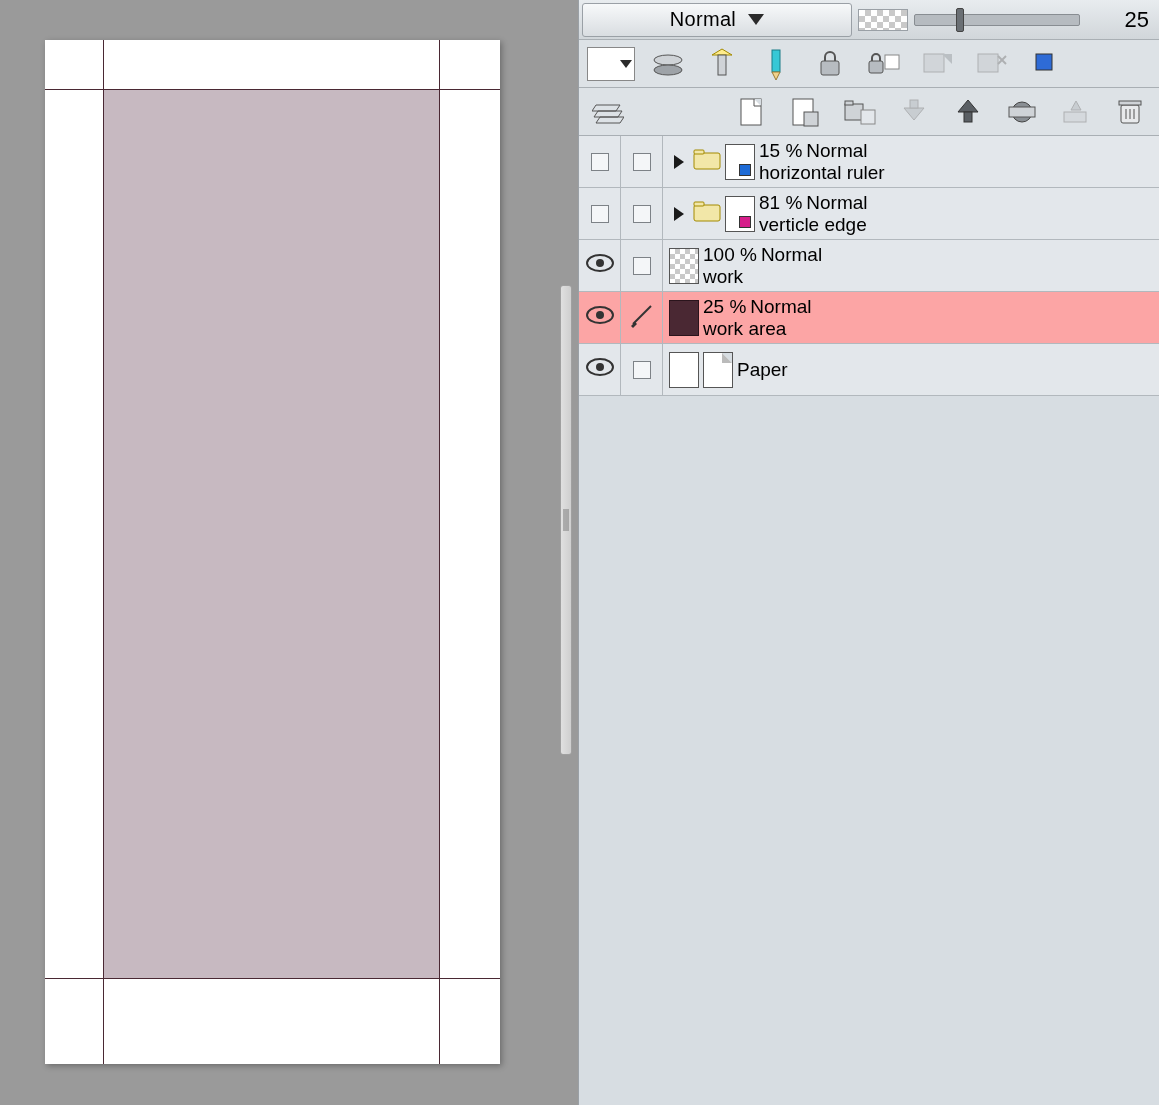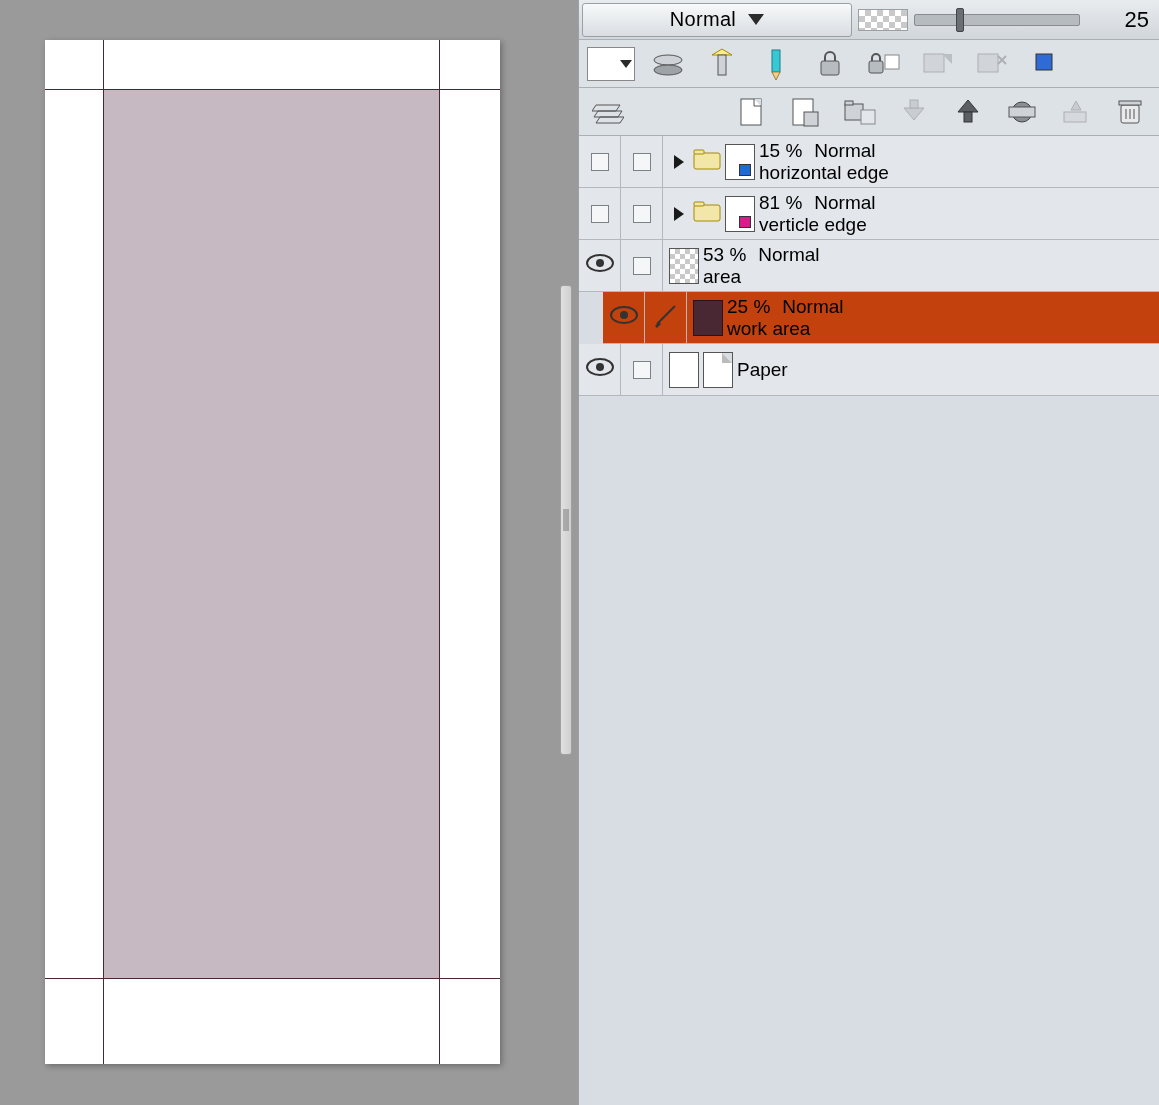--- a/index.html
+++ b/index.html
@@ -86,21 +86,21 @@
   }
   .swatch-btn .mini-tri { width:0;height:0;border-left:6px solid transparent;border-right:6px solid transparent;border-top:8px solid #2b2b2b; }
   .spacer { flex: 1; }
 
   
   .layers { flex: 1; overflow: auto; background: #d7dde2; }
   .layer {
     display: flex; align-items: stretch; height: 52px;
     border-bottom: 1px solid #b2b8bd; background: #e3e7eb;
   }
-  .layer.selected { background: #c2410c; margin-left: 24px; }
+  .layer.selected { background: #fca5a5; }
   .cell-v, .cell-e {
     width: 42px; display: flex; align-items: center; justify-content: center;
     border-right: 1px solid #b2b8bd;
   }
   .cell-e { width: 42px; }
   .chk { width: 18px; height: 18px; border: 1px solid #7d8287; background: #f4f6f8; }
   .eye svg { width: 30px; height: 20px; }
   .brush svg { width: 26px; height: 26px; }
   .cell-body { flex: 1; display: flex; align-items: center; gap: 4px; padding-left: 6px; }
   .indent { width: 20px; display:flex; align-items:center; justify-content:center; }
@@ -118,21 +118,21 @@
   .thumb .sq { position:absolute; width:12px; height:12px; bottom:3px; right:3px; border:1px solid #333; }
   .thumb .dogear::before {
     content:""; position:absolute; top:0; right:0; width:0; height:0;
     border-top:10px solid #d7dde2; border-left:10px solid transparent;
   }
   .thumb .dogear::after {
     content:""; position:absolute; top:0; right:0; width:0; height:0;
     border-bottom:10px solid #bbb; border-right:10px solid transparent;
   }
   .ltext { display:flex; flex-direction:column; line-height: 1.15; font-size: 19px; }
-  .ltext .row1 { display:flex; gap:12px;align-items:center; }
+  .ltext .row1 { display:flex; gap:4px;align-items:center; }
 </style>
 </head>
 <body>
 
 <div class="canvas-pane">
   <div class="paper">
     <div class="workarea"></div>
     <div class="guide-v" style="left:58px"></div>
     <div class="guide-v" style="left:394px"></div>
     <div class="guide-h" style="top:49px"></div>
@@ -301,21 +301,21 @@
             </svg>
         </div>
         <div class="thumb">
             <div class="sq" style="background:#1e6bd6"></div>
           </div>
         <div class="ltext">
           <span class="row1">
             <span>15 %</span>
             <span>Normal</span>
           </span>
-          <span>horizontal edge</span>
+          <span>horizontal ruler</span>
         </div>
       </div>
     </div>
 
     <div class="layer">
       <div class="cell-v">
           <div class="chk"></div>
         </div>
       <div class="cell-e">
           <div class="chk"></div>
@@ -350,24 +350,24 @@
               <circle cx="15" cy="10" r="4" fill="#333"></circle>
             </svg></span>
       </div>
       <div class="cell-e">
           <div class="chk"></div>
         </div>
       <div class="cell-body">
         <div class="thumb checker-bg"></div>
         <div class="ltext">
           <span class="row1">
-            <span>53 %</span>
+            <span>100 %</span>
             <span>Normal</span>
           </span>
-          <span>area</span>
+          <span>work</span>
         </div>
       </div>
     </div>
 
     <div class="layer selected">
       <div class="cell-v">
         <span class="eye"><svg viewBox="0 0 30 20">
               <ellipse cx="15" cy="10" rx="13" ry="8" fill="none" stroke="#333" stroke-width="2"></ellipse>
               <circle cx="15" cy="10" r="4" fill="#333"></circle>
             </svg></span>

